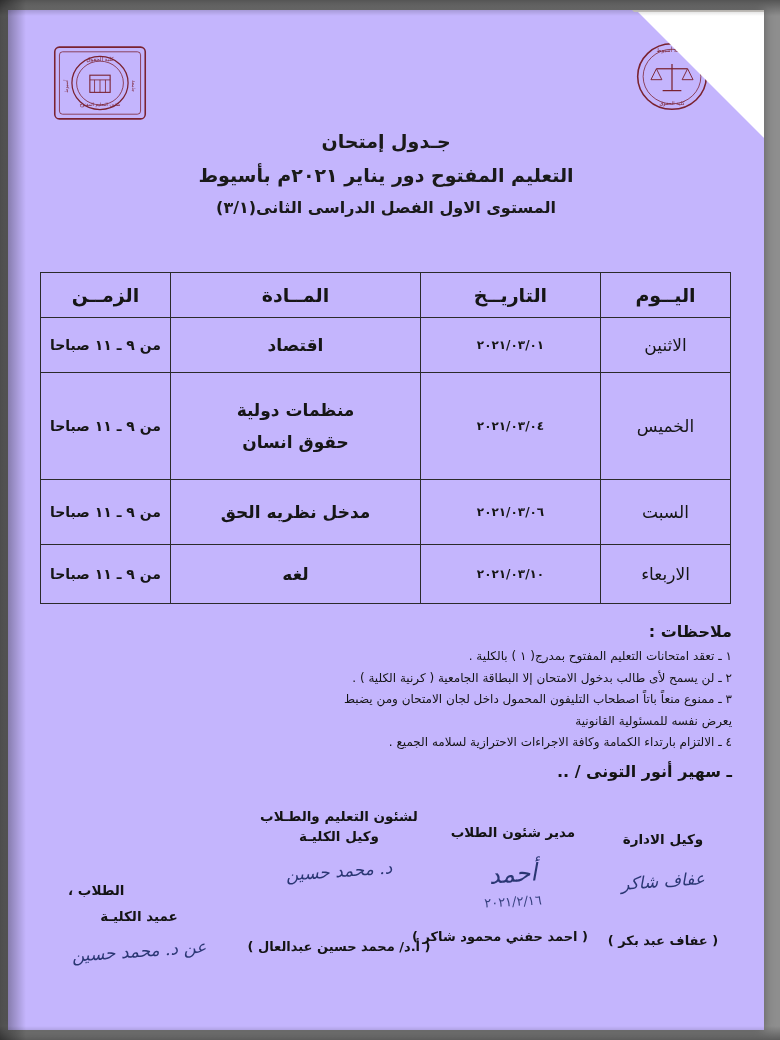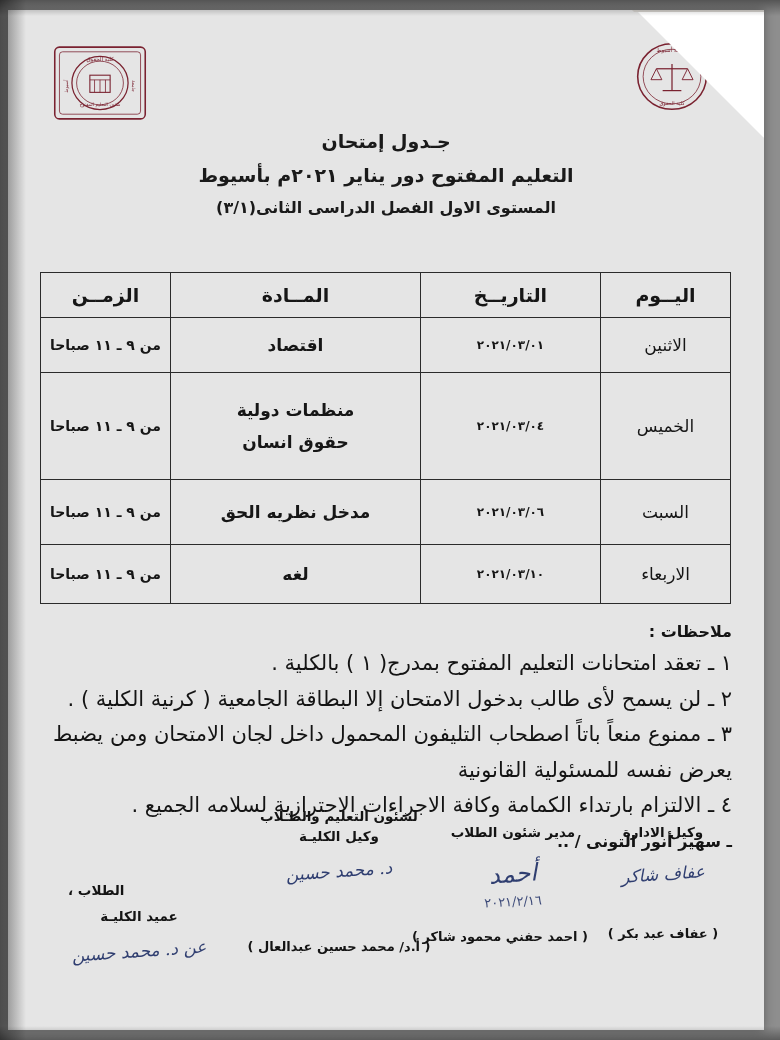--- a/index.html
+++ b/index.html
@@ -20,21 +20,21 @@
     width: 780px;
     height: 1040px;
     background: #8e8e8e;
   }
   .paper {
     position: absolute;
     left: 8px;
     top: 10px;
     width: 756px;
     height: 1020px;
-    background: #e5e5e5;
+    background: #c4b5fd;
     box-shadow: 0 0 10px rgba(0,0,0,.35);
   }
   
   .shade-left {
     position: absolute; left: 0; top: 0; width: 26px; height: 1040px;
     background: linear-gradient(to left, rgba(0,0,0,0) 0%, rgba(0,0,0,.45) 100%);
   }
   .shade-top {
     position: absolute; left: 0; top: 0; width: 780px; height: 16px;
     background: linear-gradient(to top, rgba(0,0,0,0) 0%, rgba(0,0,0,.40) 100%);
@@ -168,21 +168,21 @@
     text-align: right;
     font-family: "DejaVu Sans", sans-serif;
     color: #141414;
   }
   .notes-title {
     font-size: 16px;
     font-weight: bold;
     margin-bottom: 6px;
   }
   .note {
-    font-size: 21px;
+    font-size: 12px;
     line-height: 1.55;
     margin-bottom: 3px;
   }
   .signoff {
     margin-top: 10px;
     font-size: 16px;
     font-weight: bold;
     padding-left: 90px;
   }
 
@@ -221,21 +221,21 @@
     white-space: nowrap;
   }
   .hand-date {
     font-family: "DejaVu Serif", serif;
     font-size: 13px;
     color: #10215c;
     opacity: .8;
     transform: rotate(-3deg);
   }
 
-  .c-admin   { right: 36px;  top: 0;   width: 130px; }
+  .c-admin   { right: 36px;  top: 7px;   width: 130px; }
   .c-student { right: 176px; top: 0;   width: 150px; }
   .c-edu     { right: 330px; top: -16px; width: 190px; }
   .c-dean    { right: 530px; top: 58px;  width: 190px; }
 </style>
 </head>
 <body>
 
 <div class="scan">
   <div class="paper">
     <div class="sheet">

